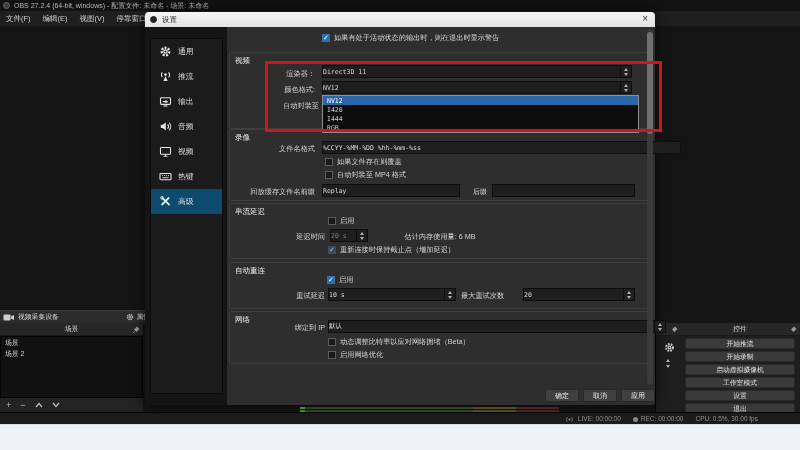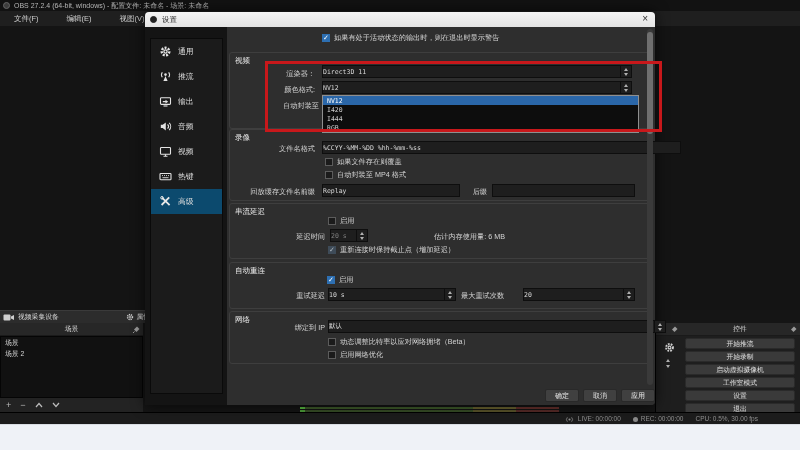--- a/index.html
+++ b/index.html
@@ -6,21 +6,21 @@
   html,body{background:#000}
   #screen{position:relative;width:800px;height:450px;overflow:hidden;
     font-family:"Liberation Sans",sans-serif;background:#151515;color:#ddd}
 
   
   .titlebar{position:absolute;left:0;top:0;width:800px;height:11px;background:#121212;
     display:flex;align-items:center;gap:4px;padding-left:3px;font-size:7px;color:#b5b5b5;white-space:nowrap}
   .obslogo{width:7px;height:7px;border-radius:50%;background:#3d3d3d;border:1px solid #666;flex:0 0 auto}
   .menubar{position:absolute;left:0;top:11px;width:800px;height:15px;background:#1f1f1f;
     display:flex;align-items:center;font-size:7.5px;color:#cfcfcf}
-  .menubar span{padding:0 14px}
+  .menubar span{padding:0 6px}
   .preview{position:absolute;left:0;top:26px;width:800px;height:284px;background:#141414}
 
   
   .srcbar{position:absolute;left:0;top:310px;width:152px;height:13px;background:#2c2c2c;
     display:flex;align-items:center;gap:3px;font-size:6.8px;color:#d8d8d8;padding-left:3px;border-top:1px solid #3a3a3a}
   .srcbar .rt{margin-left:auto;display:flex;align-items:center;gap:2px;padding-right:2px}
   .panelhdr{position:absolute;height:13px;background:#272727;display:flex;align-items:center;
     justify-content:center;font-size:6.8px;color:#d5d5d5;border-bottom:1px solid #1a1a1a}
   .pin{position:absolute;right:3px;top:3px}
   .scenelist{position:absolute;left:0;top:336px;width:143px;height:62px;background:#111;border:1px solid #050505}
@@ -323,21 +323,21 @@
       <span>启用</span>
     </div>
     <div class="flabel" style="left:120px;top:220px;width:60px">延迟时间</div>
     <div class="combo" style="left:185px;top:217px;width:38px">
       <span class="cval mono dis">20 s</span>
       <span class="ud">
           <i class="tu"></i>
           <i class="td"></i>
         </span>
     </div>
-    <div class="flabel" style="left:230px;top:220px;width:130px;text-align:right">估计内存使用量: 6 MB</div>
+    <div class="flabel" style="left:230px;top:220px;width:130px;text-align:center">估计内存使用量: 6 MB</div>
     <div class="cbrow" style="left:183px;top:233px">
       <span class="cb dim">✓</span>
       <span>重新连接时保持截止点（增加延迟）</span>
     </div>
 
     <div class="grp" style="top:250px;height:47px">
       <span class="grplabel">自动重连</span>
     </div>
     <div class="cbrow" style="left:182px;top:263px">
       <span class="cb on">✓</span>

